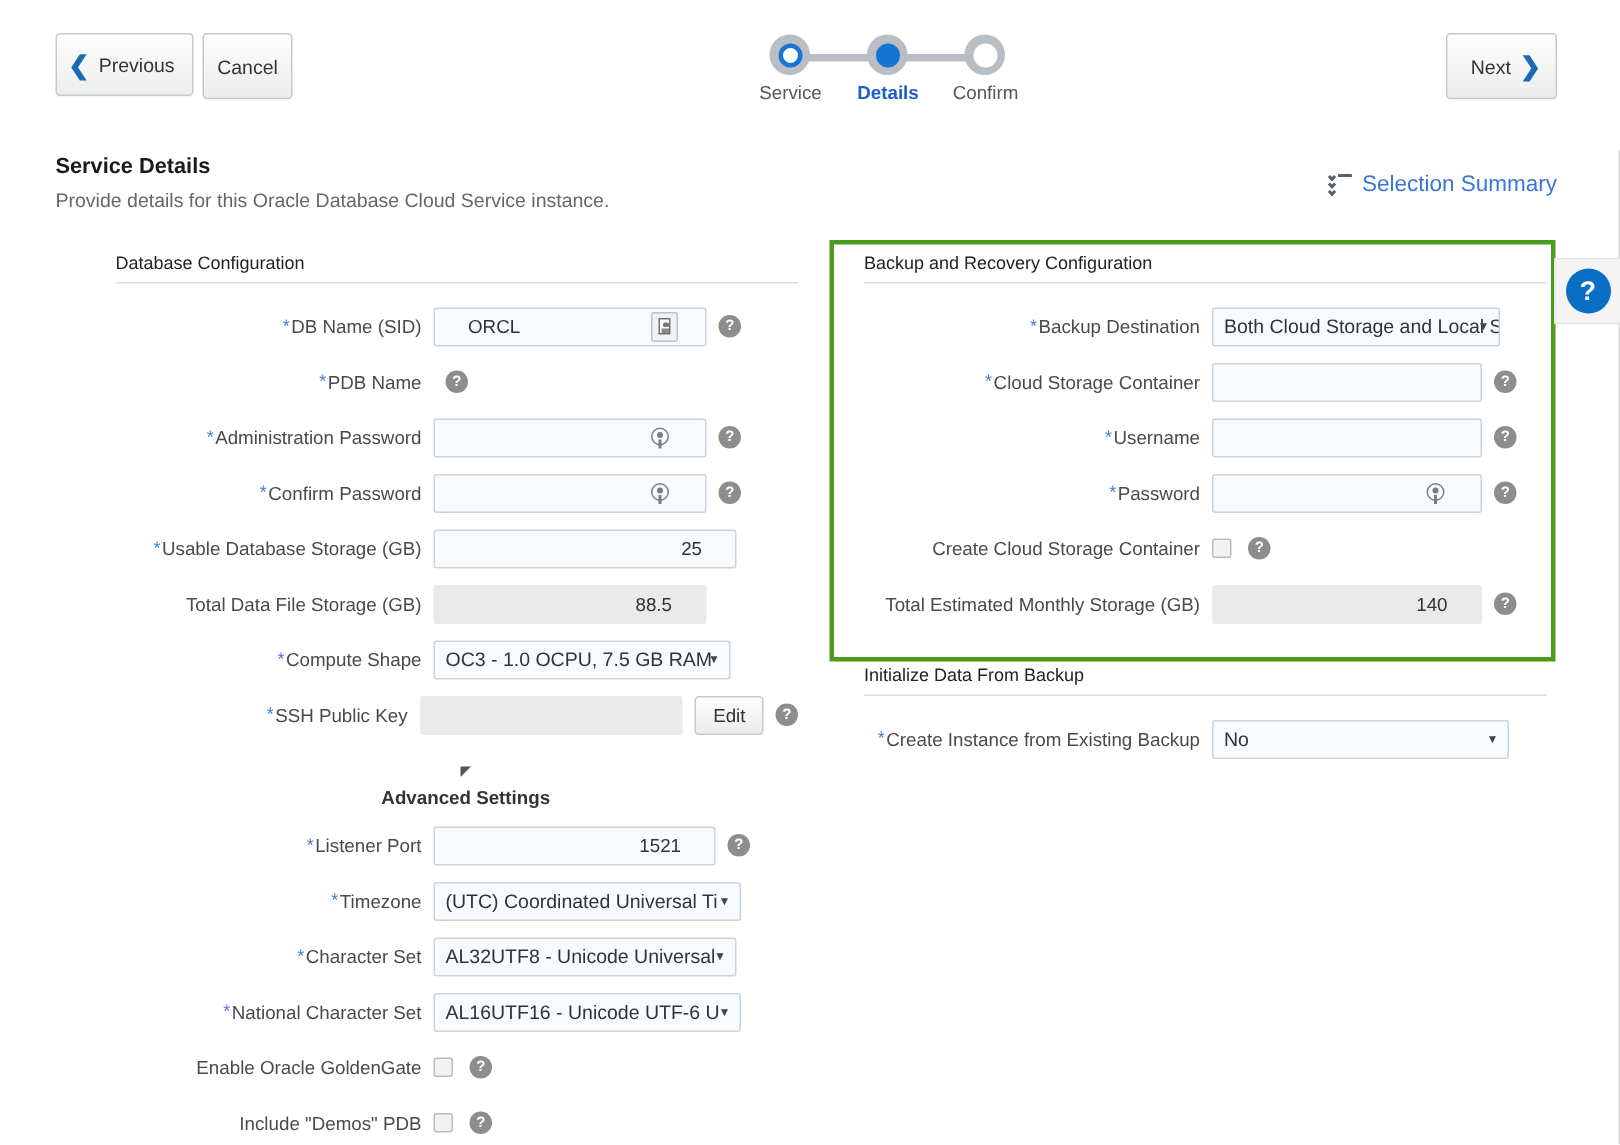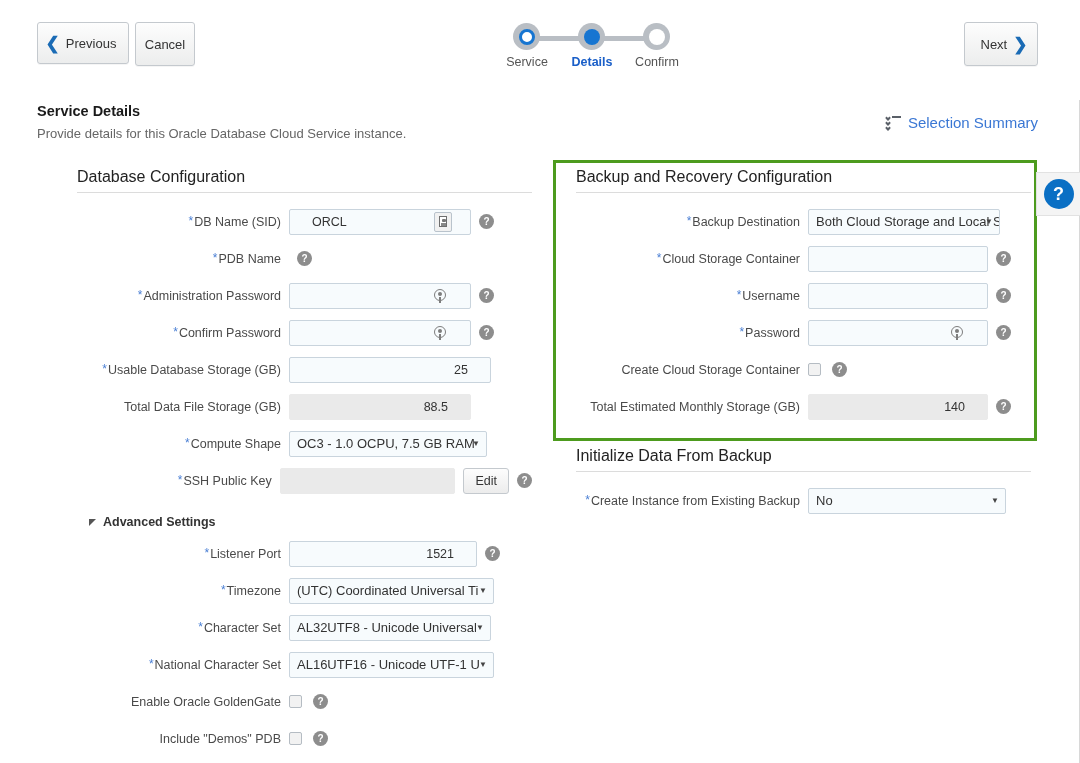--- a/index.html
+++ b/index.html
@@ -62,21 +62,21 @@
   .list-icon i:nth-child(3) { top: 11px; }
   .list-icon b { position: absolute; left: 0; width: 4px; height: 4px; border-left: 2px solid #5a6068; border-bottom: 2px solid #5a6068; transform: rotate(-45deg); }
   .list-icon b:nth-of-type(1) { top: 0px; }
   .list-icon b:nth-of-type(2) { top: 5px; }
   .list-icon b:nth-of-type(3) { top: 10px; }
 
   
   .col-left { position: absolute; left: 77px; top: 168px; width: 455px; }
   .col-right { position: absolute; left: 576px; top: 168px; width: 455px; }
 
-  .sec-title { font-size: 16px; color: #222; font-weight: normal; padding-bottom: 6px; }
+  .sec-title { font-size: 12px; color: #222; font-weight: normal; padding-bottom: 6px; }
   .sec-rule { border-bottom: 1px solid #dcdcdc; margin-bottom: 10px; }
 
   
   .row { display: flex; align-items: center; height: 37px; }
   .lbl { text-align: right; font-size: 12.5px; color: #4a4a4a; padding-right: 8px; white-space: nowrap; }
   .req { color: #4a7fd4; font-size: 12px; vertical-align: top; line-height: 1; margin-right: 1px; }
 
   .fld {
     height: 26px; border: 1px solid #c9d4dd; background: #f7fbfd;
     font-size: 12.5px; color: #333; padding: 0 22px; border-radius: 2px;
@@ -121,21 +121,21 @@
   }
 
   .editbtn {
     height: 26px; padding: 0 11px; margin-left: 8px;
     background: linear-gradient(to bottom, #fdfdfd 0%, #ececec 100%);
     border: 1px solid #c4c9ce; border-radius: 3px; font-size: 12.5px; color: #333;
     display: flex; align-items: center; cursor: pointer; flex: none;
     font-family: "Liberation Sans", sans-serif;
   }
 
-  .adv { display: flex; align-items: center; gap: 7px; margin: 16px 0 6px 12px; cursor: pointer; }
+  .adv { display: flex; align-items: center; gap: 7px; margin: 16px 0 6px 12px; cursor: pointer; flex-direction: column; }
   .adv .tri { width: 0; height: 0; border-left: 7px solid #555; border-bottom: 7px solid transparent; }
   .adv .t { font-size: 12.5px; font-weight: bold; color: #333; }
 
   
   .hl {
     position: absolute; left: 553px; top: 160px; width: 484px; height: 281px;
     border: 3px solid #4d9b1e; background: transparent; pointer-events: none; z-index: 5;
   }
 
   
@@ -303,21 +303,21 @@
     <div class="row">
       <div class="lbl" style="width:212px"><span class="req">*</span><span>Character Set</span></div>
       <div class="sel" style="width:202px">
         <span>AL32UTF8 - Unicode Universal</span>
       </div>
     </div>
 
     <div class="row">
       <div class="lbl" style="width:212px"><span class="req">*</span><span>National Character Set</span></div>
       <div class="sel" style="width:205px">
-        <span>AL16UTF16 - Unicode UTF-1 U</span>
+        <span>AL16UTF16 - Unicode UTF-6 U</span>
       </div>
     </div>
 
     <div class="row">
       <div class="lbl" style="width:212px"><span>Enable Oracle GoldenGate</span></div>
       <div style="width:22px;display:flex;align-items:center;">
           <span class="chk"></span>
         </div>
       <div class="help" style="margin-left:2px">?</div>
     </div>

